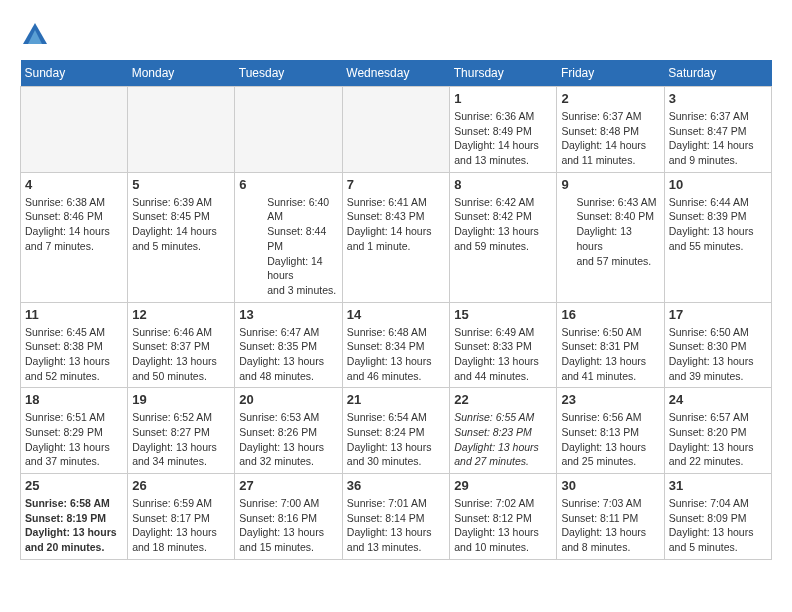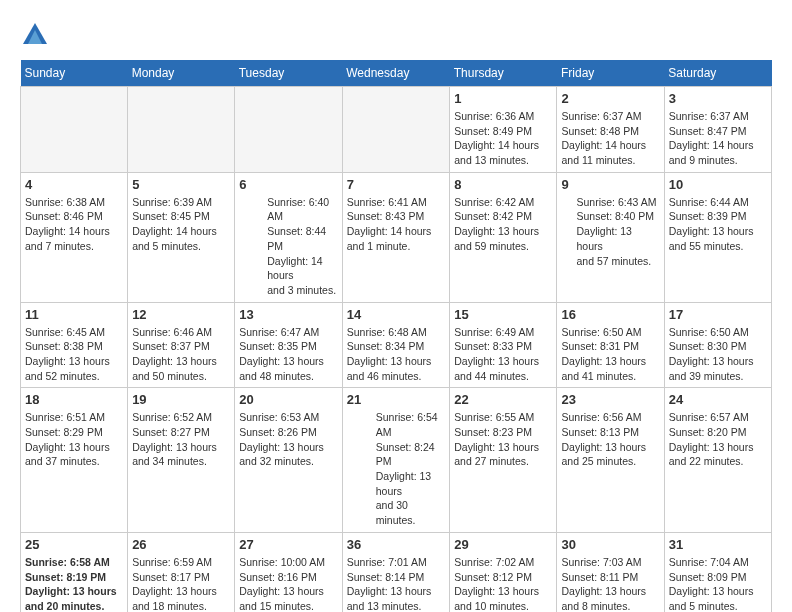--- a/index.html
+++ b/index.html
@@ -270,28 +270,28 @@
         </td>
         <td>
           <div class="day-number">20</div>
           <div class="day-info" style="white-space: pre-line;">Sunrise: 6:53 AM
 Sunset: 8:26 PM
 Daylight: 13 hours
 and 32 minutes.</div>
         </td>
         <td>
           <div class="day-number">21</div>
-          <div class="day-info" style="white-space: pre-line; margin-left: 29px;">Sunrise: 6:54 AM
+          <div class="day-info" style="white-space: pre-line;">Sunrise: 6:54 AM
 Sunset: 8:24 PM
 Daylight: 13 hours
 and 30 minutes.</div>
         </td>
         <td>
           <div class="day-number">22</div>
-          <div class="day-info" style="white-space: pre-line;">Sunrise: 6:55 AM
+          <div class="day-info" style="white-space: pre-line; font-style: italic;">Sunrise: 6:55 AM
 Sunset: 8:23 PM
 Daylight: 13 hours
 and 27 minutes.</div>
         </td>
         <td>
           <div class="day-number">23</div>
           <div class="day-info" style="white-space: pre-line;">Sunrise: 6:56 AM
 Sunset: 8:13 PM
 Daylight: 13 hours
 and 25 minutes.</div>
@@ -314,21 +314,21 @@
         </td>
         <td>
           <div class="day-number">26</div>
           <div class="day-info" style="white-space: pre-line;">Sunrise: 6:59 AM
 Sunset: 8:17 PM
 Daylight: 13 hours
 and 18 minutes.</div>
         </td>
         <td>
           <div class="day-number">27</div>
-          <div class="day-info" style="white-space: pre-line;">Sunrise: 10:00 AM
+          <div class="day-info" style="white-space: pre-line;">Sunrise: 7:00 AM
 Sunset: 8:16 PM
 Daylight: 13 hours
 and 15 minutes.</div>
         </td>
         <td>
           <div class="day-number">36</div>
           <div class="day-info" style="white-space: pre-line;">Sunrise: 7:01 AM
 Sunset: 8:14 PM
 Daylight: 13 hours
 and 13 minutes.</div>

